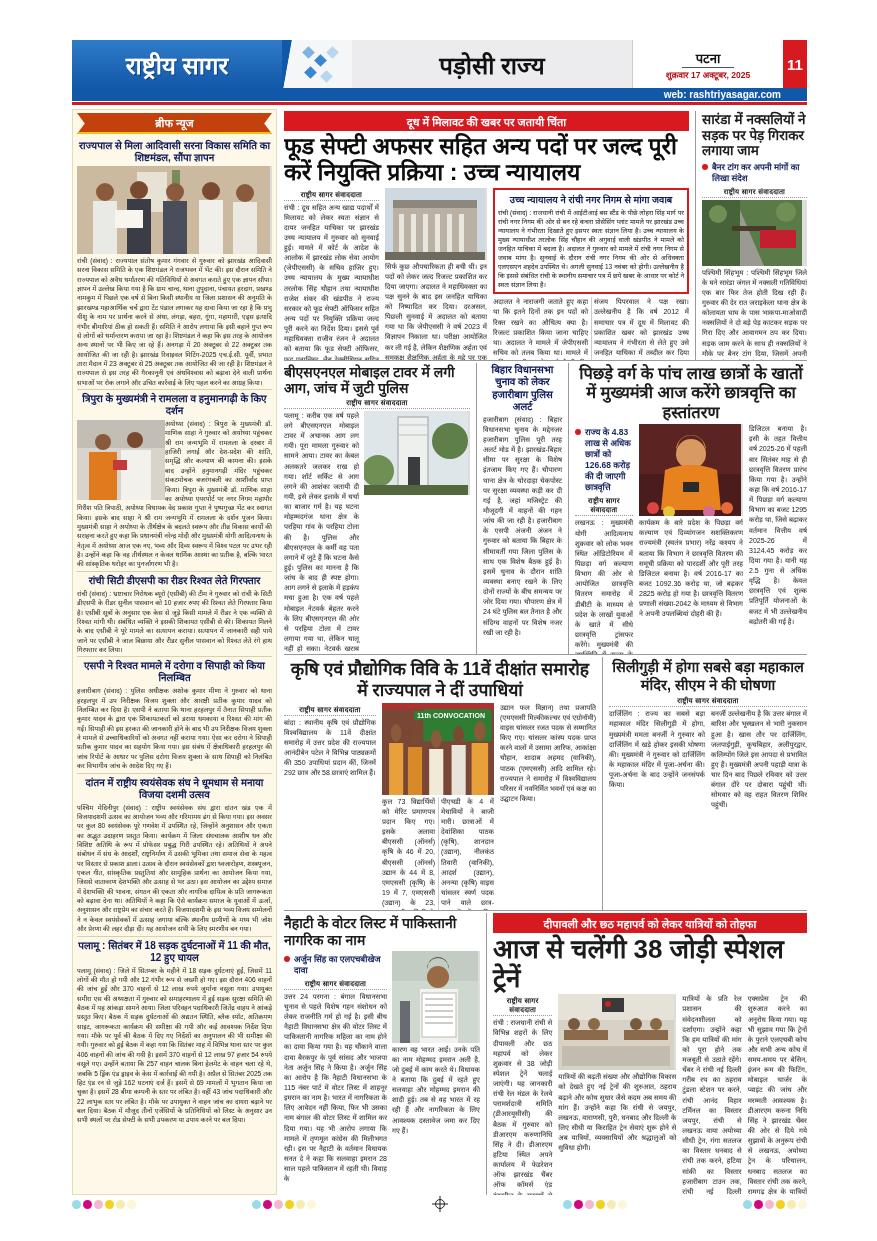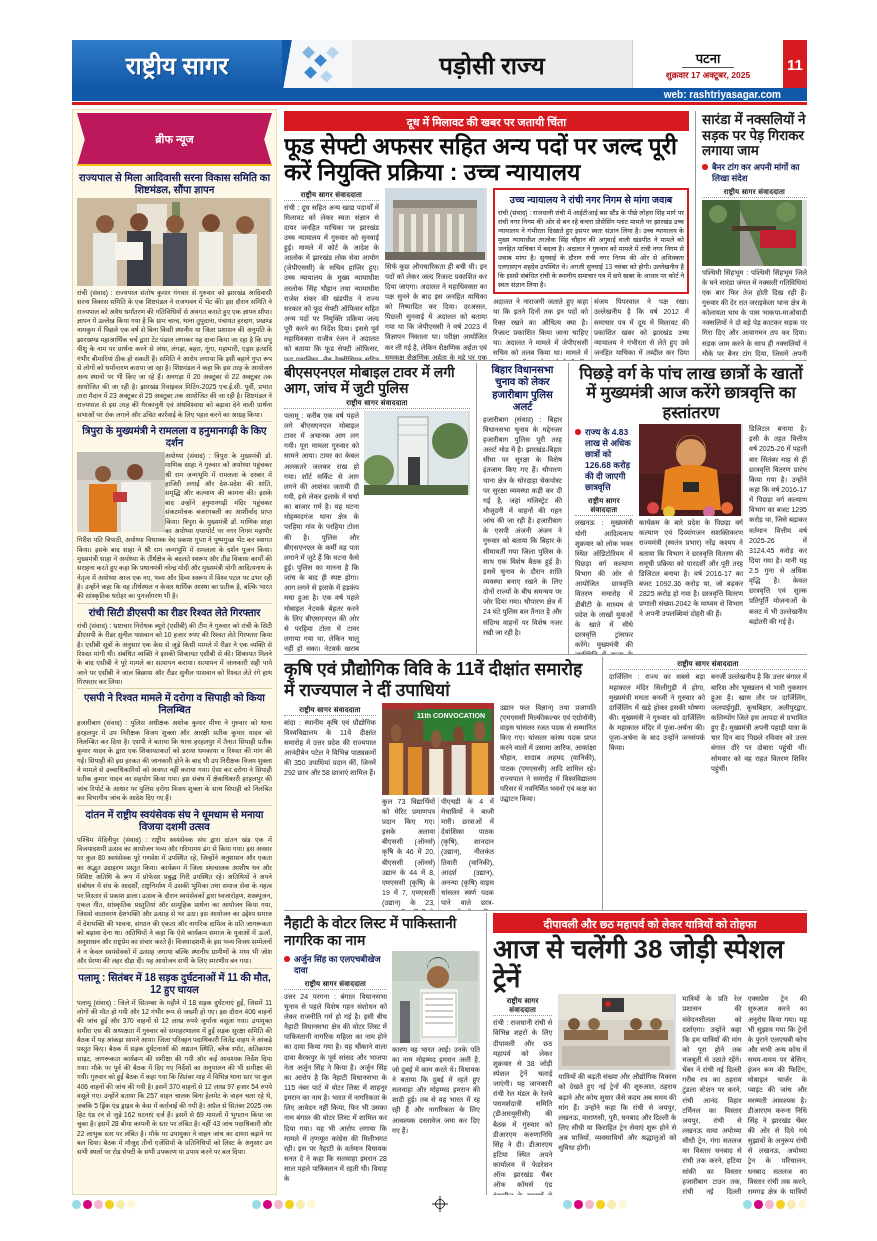--- a/index.html
+++ b/index.html
@@ -19,21 +19,21 @@
   .citybox .city{font-size:13px;font-weight:bold;color:#111;border-bottom:1px solid #555;padding:0 14px;}
   .citybox .date{font-size:8.5px;font-weight:bold;color:#b01116;margin-top:1px;}
   .pagenum{flex:0 0 24px;background:#d71920;color:#fff;font-weight:bold;font-size:15px;display:flex;align-items:center;justify-content:center;}
   .webbar{height:13px;background:#1258a8;display:flex;align-items:center;justify-content:flex-end;padding-right:26px;}
   .webbar span{color:#fff;font-size:10px;font-weight:bold;}
   .redline{height:3px;background:#d71920;margin-top:1px;}
   
   .content{display:grid;grid-template-columns:205px 1fr;gap:7px;margin-top:4px;height:1086px;}
   
   .brief{background:#fdf8e7;border:1px solid #e6dcb4;padding:3px 4px;overflow:hidden;}
-  .ribbon{background:#be185d;color:#fff;font-weight:bold;font-size:11px;text-align:center;padding:18px 0;
+  .ribbon{background:#c2410c;color:#fff;font-weight:bold;font-size:11px;text-align:center;padding:2px 0;
           clip-path:polygon(0 0,100% 0,96% 50%,100% 100%,0 100%,4% 50%);border-bottom:2px solid #f4c20d;margin-bottom:3px;}
   .brf{border-bottom:1px solid #d8cfae;padding:2px 0;overflow:hidden;}
   .brf h3{margin:1px 0 2px;font-size:10px;line-height:1.2;text-align:center;color:#101c5a;font-weight:bold;}
   .brf p{margin:0;font-size:6.6px;line-height:1.42;text-align:justify;color:#222;}
   .brf .ph{margin:1px auto 2px;display:block;}
   .floatph{float:left;margin:0 3px 1px 0;}
   
   .banner{background:#d71920;color:#fff;font-weight:bold;font-size:11px;text-align:center;padding:2.5px 0;}
   .byline{font-size:7px;font-weight:bold;text-align:center;margin:2px 0;letter-spacing:.3px;border-bottom:1px dotted #999;padding-bottom:1px;}
   .bd{font-size:7px;line-height:1.45;text-align:justify;color:#222;margin:0;}
@@ -54,21 +54,21 @@
   .saranda h2{margin:1px 0;font-size:13.5px;line-height:1.15;font-weight:bold;}
   
   .row2{height:296px;display:grid;grid-template-columns:186px 86px 1fr;gap:6px;}
   .bsnl h2{margin:1px 0;font-size:14px;line-height:1.15;}
   .bsnlgrid{display:grid;grid-template-columns:1fr 106px;gap:5px;}
   .hz h2{margin:1px 0;font-size:10px;line-height:1.25;text-align:center;color:#101c5a;}
   .sch h2{margin:1px 0;font-size:16.5px;line-height:1.18;text-align:center;}
   .schgrid{display:grid;grid-template-columns:1fr 104px 1fr;gap:6px;margin-top:2px;}
   
   .row3{height:256px;display:grid;grid-template-columns:1fr 205px;gap:6px;}
-  .conv h2{margin:2px 0;font-size:17.5px;line-height:1.18;text-align:left;}
+  .conv h2{margin:2px 0;font-size:17.5px;line-height:1.18;text-align:center;}
   .convgrid{display:grid;grid-template-columns:92px 1fr 96px;gap:6px;}
   .sil h2{margin:2px 0;font-size:14.5px;line-height:1.2;text-align:center;}
   
   .row4{height:286px;display:grid;grid-template-columns:196px 1fr;gap:6px;border-bottom:none;}
   .voter h2{margin:2px 0;font-size:14px;line-height:1.2;}
   .votergrid{display:grid;grid-template-columns:1fr 88px;gap:5px;}
   .trains h1{margin:2px 0;font-size:26px;line-height:1.1;font-weight:bold;}
   .trgrid{display:grid;grid-template-columns:1fr 118px 1fr 1fr;gap:6px;margin-top:2px;}
   
   .ph{background:#ddd;display:block;position:relative;overflow:hidden;}
@@ -327,20 +327,21 @@
                     </svg>
                   <span class="ovl">11th CONVOCATION</span>
                 </span>
                 <p class="bd cols2" style="margin-top:2px">कुल 73 विद्यार्थियों को मेरिट प्रमाणपत्र प्रदान किए गए। इसके अलावा बीएससी (ऑनर्स) कृषि के 46 में 20, बीएससी (ऑनर्स) उद्यान के 44 में 8, एमएससी (कृषि) के 19 में 7, एमएससी (उद्यान) के 23, एमएससी वानिकी के 12 में से 6 तथा पीएचडी के 4 में मेधावियों ने बाजी मारी। छात्राओं में देवांशिका पाठक (कृषि), शानदान (उद्यान), नीलकंठ तिवारी (वानिकी), आदर्श (उद्यान), अनन्या (कृषि) वाइस चांसलर स्वर्ण पदक पाने वाले छात्र-छात्राओं में शामिल रहे।</p>
               </div>
               <p class="bd">उद्यान फल विज्ञान) तथा प्रजापति (एमएससी मिल्कीकल्चर एवं एग्रोनॉमी) वाइस चांसलर रजत पदक से सम्मानित किए गए। चांसलर कांस्य पदक प्राप्त करने वालों में उसामा आरिफ, आकांक्षा चौहान, शादाब अहमद (वानिकी), पाठक (एमएससी) आदि शामिल रहे। राज्यपाल ने समारोह में विश्वविद्यालय परिसर में नवनिर्मित भवनों एवं कक्ष का उद्घाटन किया।</p>
             </div>
           </section>
 
           <section class="sil vr">
+            <h2>सिलीगुड़ी में होगा सबसे बड़ा महाकाल मंदिर, सीएम ने की घोषणा</h2>
             <div class="byline">राष्ट्रीय सागर संवाददाता</div>
             <div style="display:grid;grid-template-columns:1fr 1fr;gap:6px;">
               <p class="bd">दार्जिलिंग : राज्य का सबसे बड़ा महाकाल मंदिर सिलीगुड़ी में होगा, मुख्यमंत्री ममता बनर्जी ने गुरुवार को दार्जिलिंग में खड़े होकर इसकी घोषणा की। मुख्यमंत्री ने गुरुवार को दार्जिलिंग के महाकाल मंदिर में पूजा-अर्चना की। पूजा-अर्चना के बाद उन्होंने जनसंपर्क किया।</p>
               <p class="bd">बनर्जी उल्लेखनीय है कि उत्तर बंगाल में बारिश और भूस्खलन से भारी नुकसान हुआ है। खास तौर पर दार्जिलिंग, जलपाईगुड़ी, कूचबिहार, अलीपुरद्वार, कलिम्पोंग जिले इस आपदा से प्रभावित हुए हैं। मुख्यमंत्री अपनी पहाड़ी यात्रा के चार दिन बाद पिछले रविवार को उत्तर बंगाल दौरे पर दोबारा पहुंची थीं। सोमवार को वह राहत वितरण शिविर पहुंचीं।</p>
             </div>
           </section>
         </div>
 
         <div class="row row4">
           <section class="voter">

